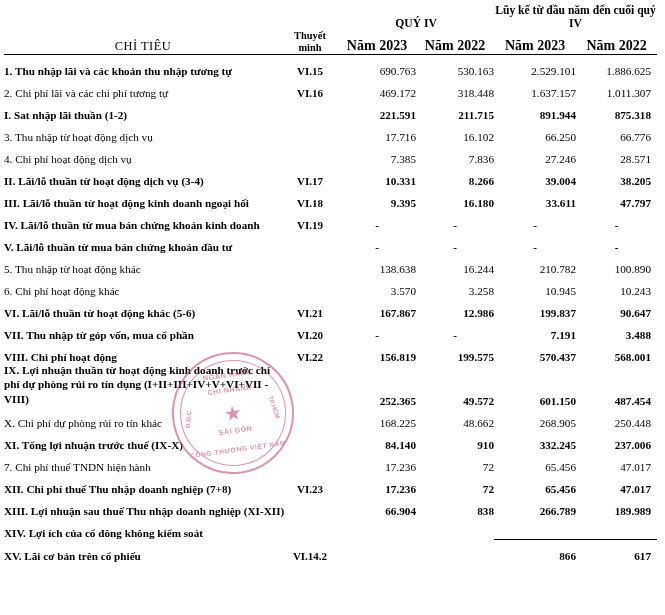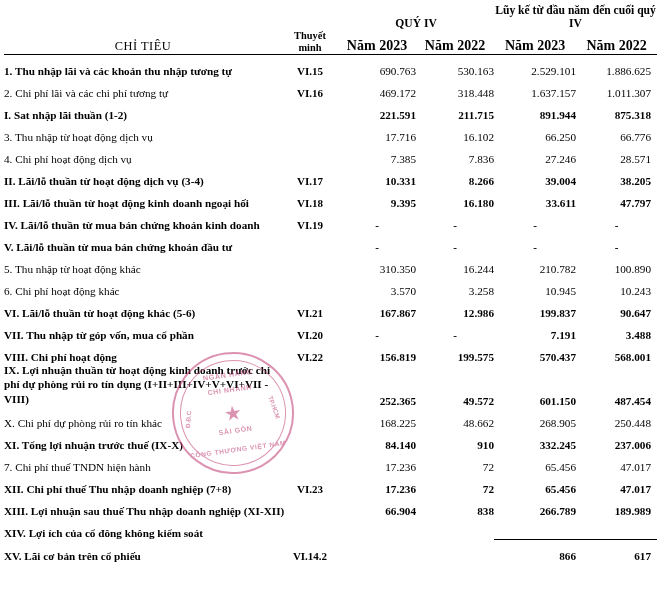--- a/index.html
+++ b/index.html
@@ -250,21 +250,21 @@
         <td class="label b">V. Lãi/lỗ thuần từ mua bán chứng khoán đầu tư</td>
         <td class="note"></td>
         <td class="num b dash">-</td>
         <td class="num b dash">-</td>
         <td class="num b dash">-</td>
         <td class="num b dash">-</td>
       </tr>
       <tr class="row">
         <td class="label">5. Thu nhập từ hoạt động khác</td>
         <td class="note"></td>
-        <td class="num">310.350</td>
+        <td class="num">138.638</td>
         <td class="num">16.244</td>
         <td class="num">210.782</td>
         <td class="num last">100.890</td>
       </tr>
       <tr class="row">
         <td class="label">6. Chi phí hoạt động khác</td>
         <td class="note"></td>
         <td class="num">3.570</td>
         <td class="num">3.258</td>
         <td class="num">10.945</td>

